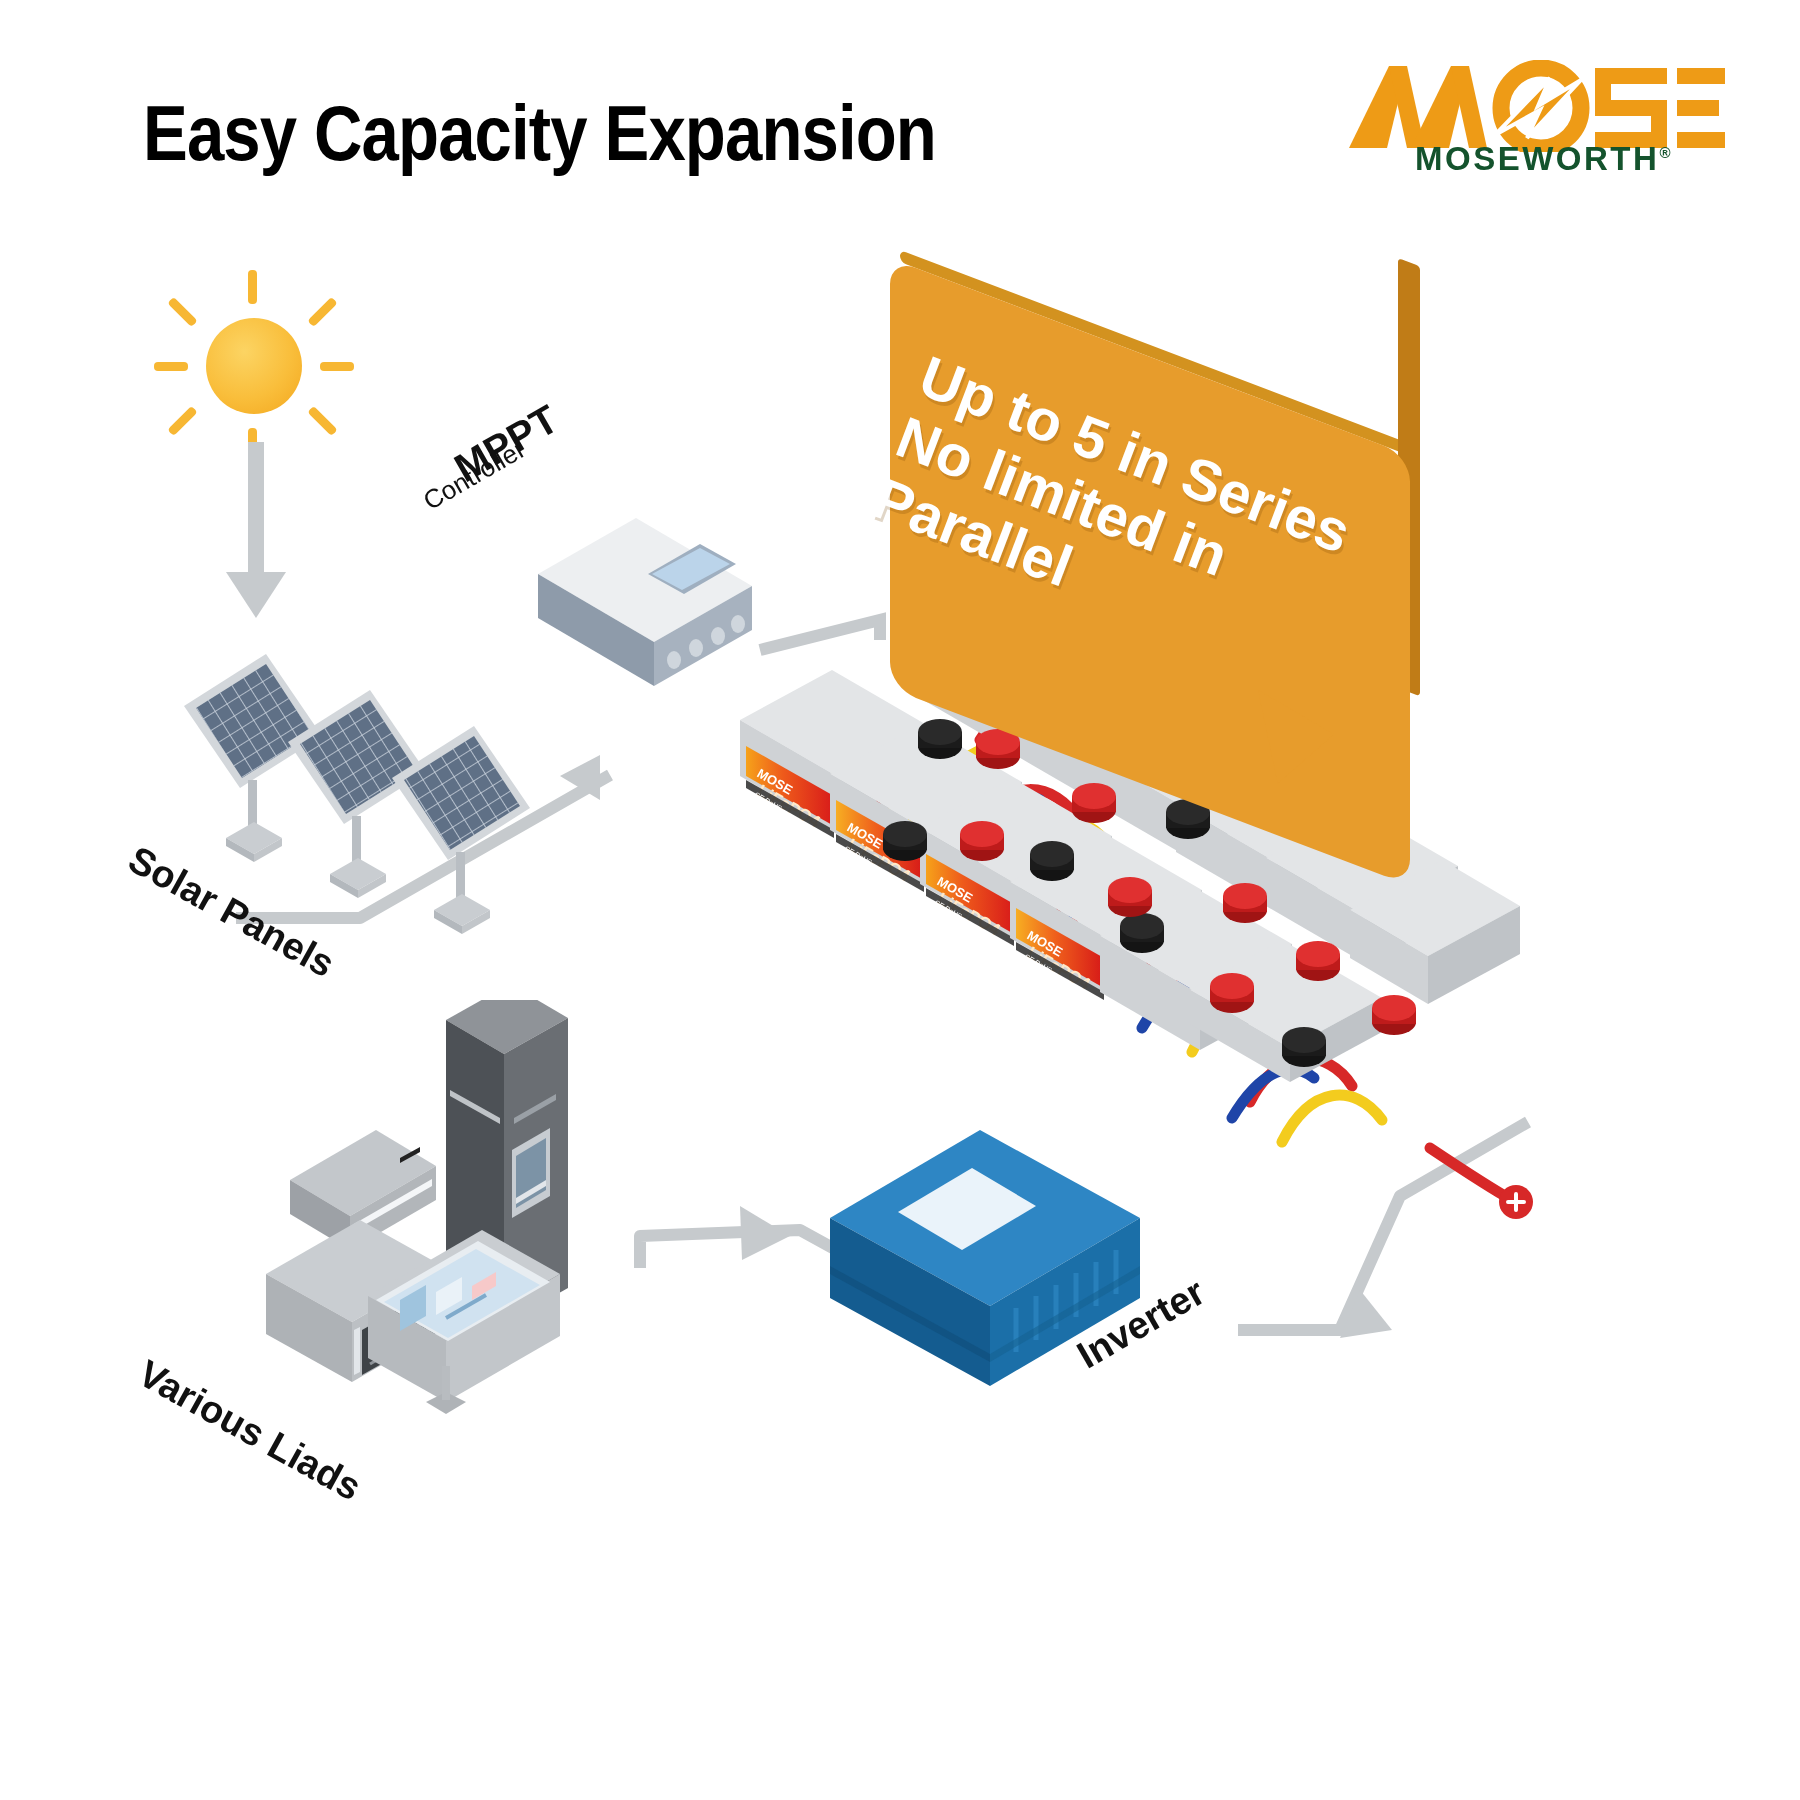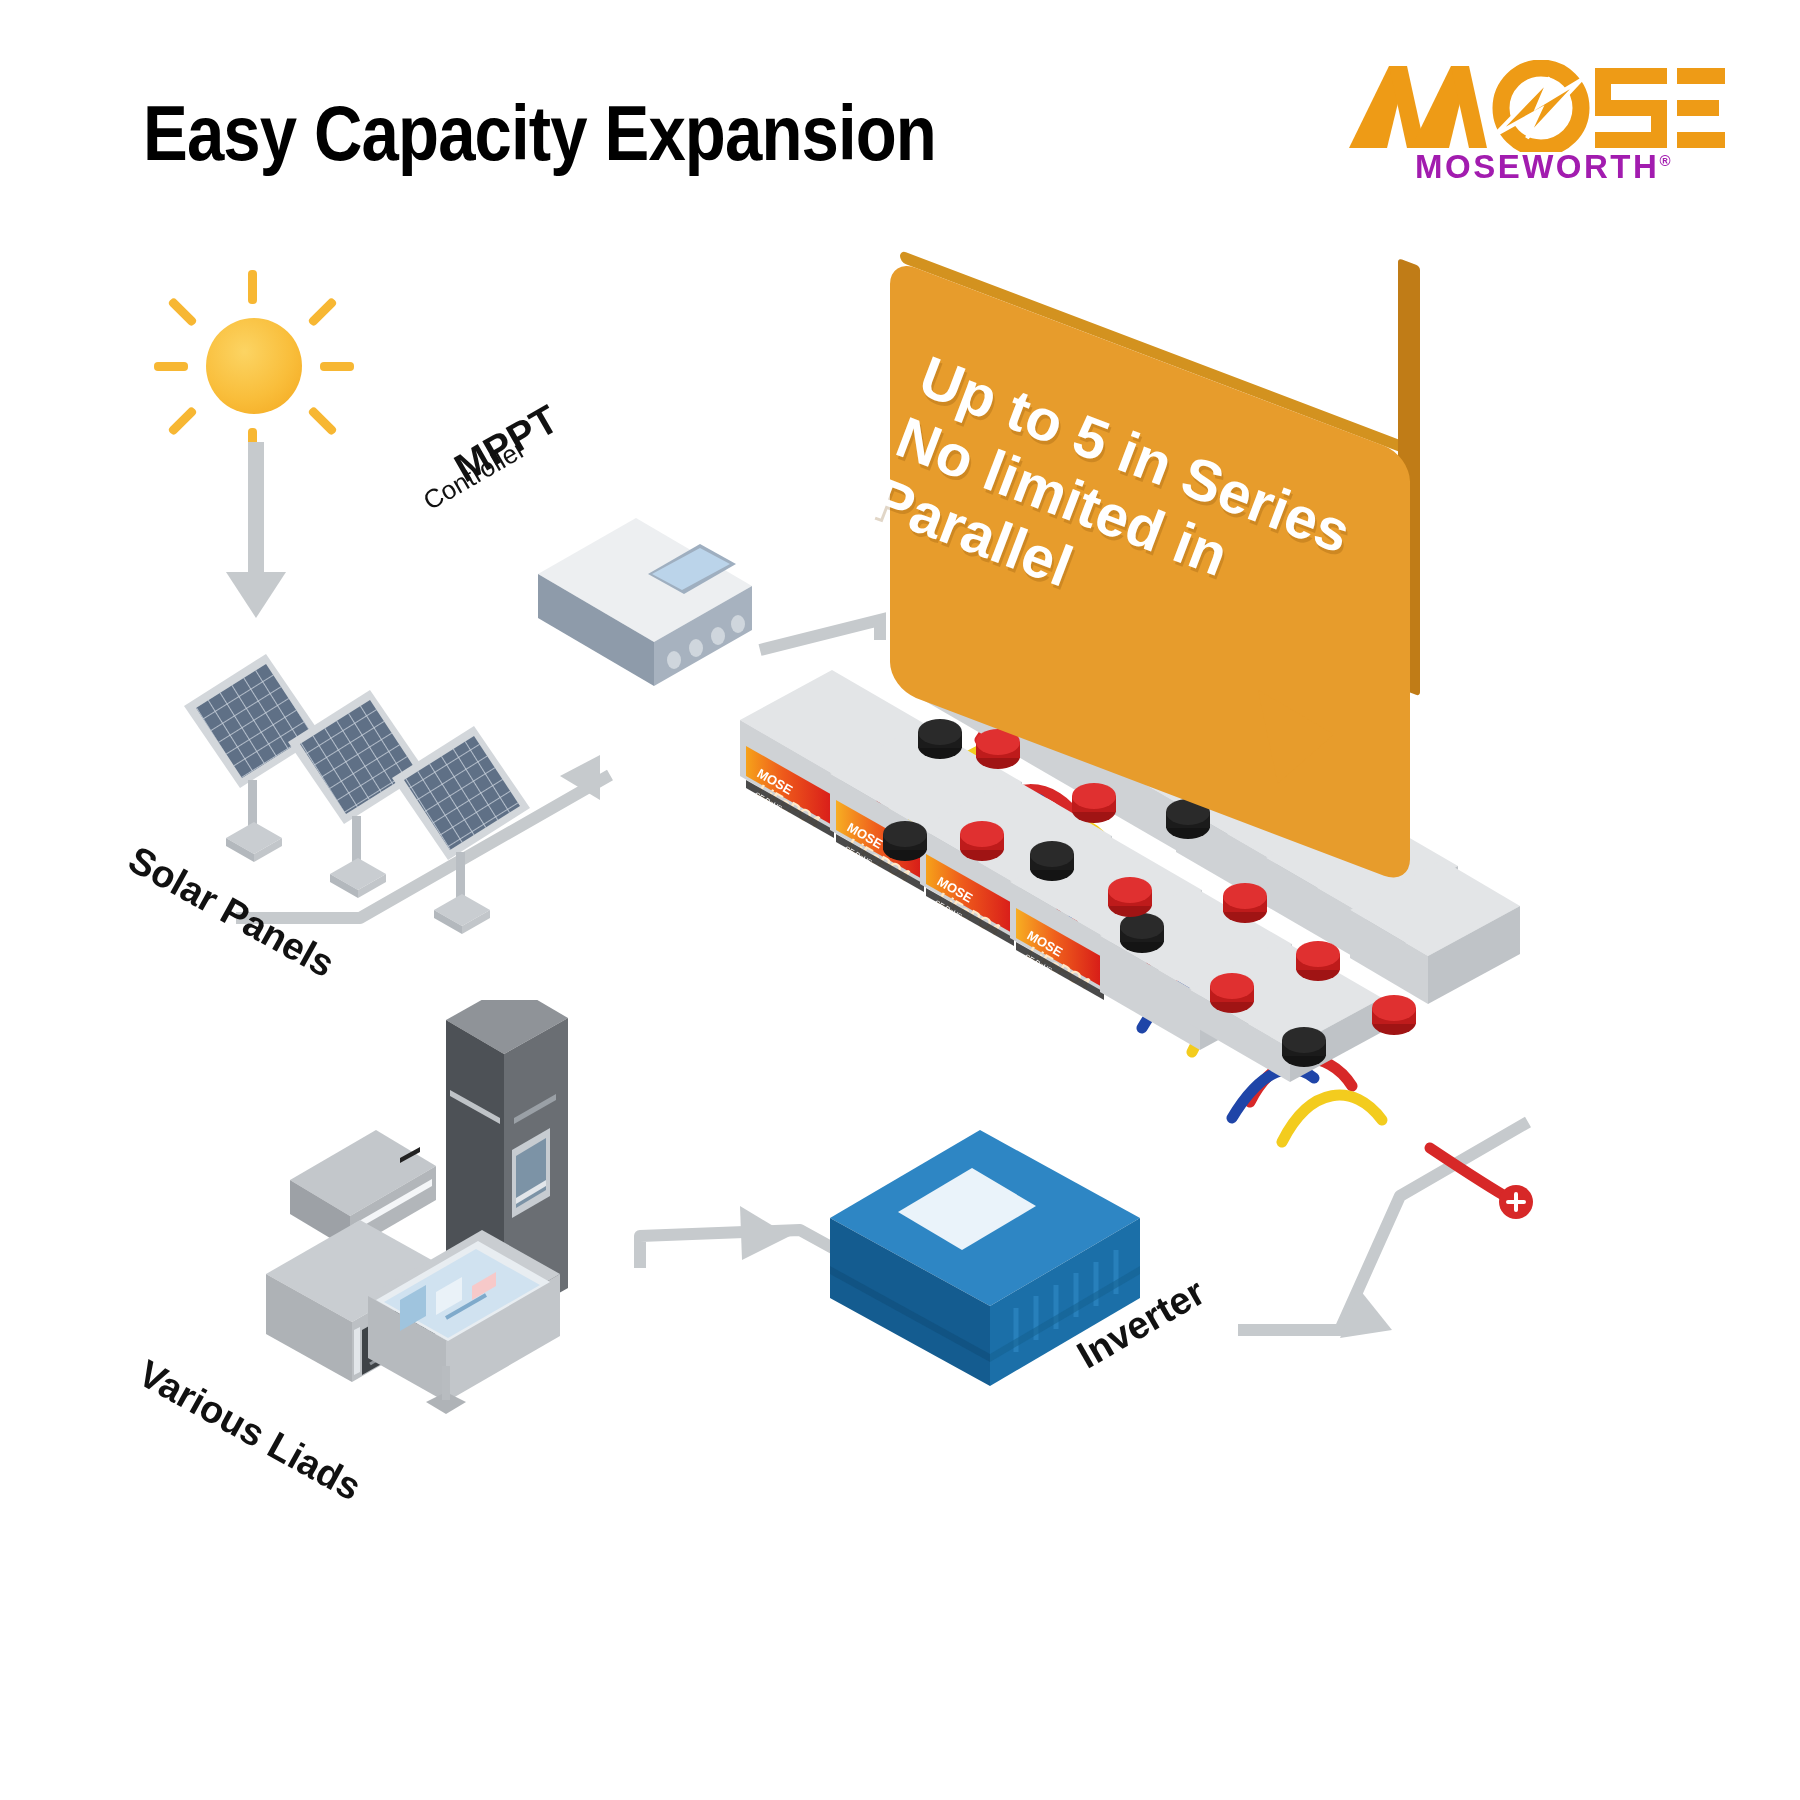--- a/index.html
+++ b/index.html
@@ -16,22 +16,22 @@
     color:#000;white-space:nowrap;
     transform:scaleX(.86);transform-origin:left center;
   }
 
   
   #logo{position:absolute;left:1345px;top:60px;width:380px;height:140px;}
   #logo .logo-word{
     position:absolute;left:0;top:0;width:380px;height:92px;
   }
   #logo .logo-sub{
-    position:absolute;left:18px;top:88px;width:362px;
-    text-align:center;color:#a21caf;font-weight:bold;
+    position:absolute;left:18px;top:80px;width:362px;
+    text-align:center;color:#14532d;font-weight:bold;
     font-size:33px;letter-spacing:2.5px;
     font-family:"Liberation Sans","DejaVu Sans",sans-serif;
     white-space:nowrap;
   }
   #logo .logo-sub sup{font-size:15px;vertical-align:super;}
 
   
   #sun{position:absolute;left:150px;top:270px;width:200px;height:190px;}
   .sun-core{
     position:absolute;left:56px;top:48px;width:96px;height:96px;border-radius:50%;

